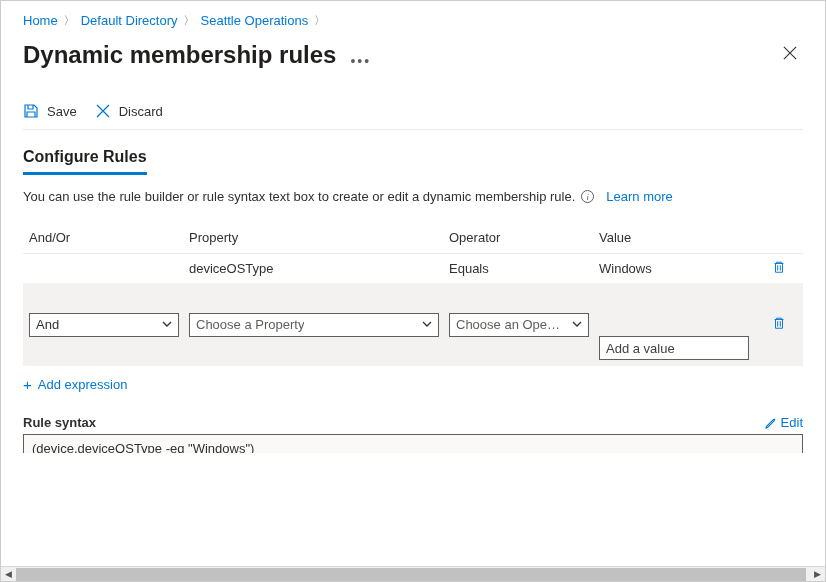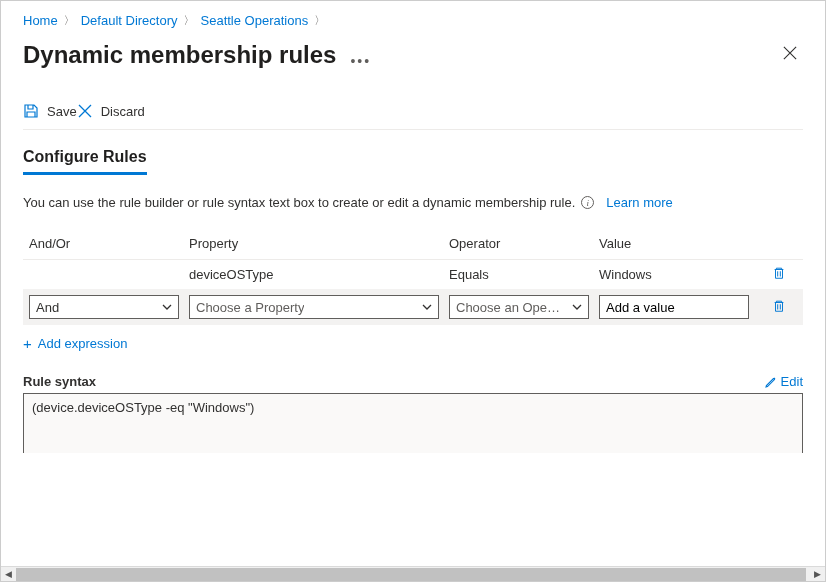--- a/index.html
+++ b/index.html
@@ -47,20 +47,21 @@
       padding-top: 4px;
     }
     .close-btn {
       margin-left: auto;
       cursor: pointer;
       padding: 6px;
     }
     .close-btn svg { width: 14px; height: 14px; }
     .toolbar {
       display: flex;
+      gap: 18px;
       padding: 10px 0;
       border-bottom: 1px solid #edebe9;
     }
     .toolbar-btn {
       display: flex;
       align-items: center;
       gap: 8px;
       cursor: pointer;
       font-size: 13px;
       color: #323130;
@@ -71,21 +72,21 @@
     }
     .tab {
       display: inline-block;
       font-size: 16px;
       font-weight: 600;
       padding-bottom: 6px;
       border-bottom: 3px solid #0078d4;
       color: #201f1e;
     }
     .helper-row {
-      margin-top: 20px;
+      margin-top: 14px;
       font-size: 13px;
       color: #323130;
       display: flex;
       align-items: center;
       gap: 4px;
     }
     .helper-row .info-icon {
       display: inline-flex;
       width: 13px; height: 13px;
       border: 1px solid #605e5c;
@@ -134,21 +135,21 @@
       font-size: 13px;
       padding: 0 6px;
       display: flex;
       align-items: center;
       justify-content: space-between;
       cursor: pointer;
       width: calc(100% - 10px);
     }
     .select .chev { margin-left: auto; }
     .select .chev svg { width: 10px; height: 10px; }
-    .text-input { cursor: text; color: #000000; }
+    .text-input { cursor: text; color: #404040; margin-top: 47px; }
     .select .placeholder { color: #605e5c; white-space: nowrap; overflow:hidden; text-overflow: ellipsis; }
     .add-expr {
       margin-top: 10px;
       display: flex;
       align-items: center;
       gap: 6px;
       color: #0078d4;
       font-size: 13px;
       cursor: pointer;
     }

